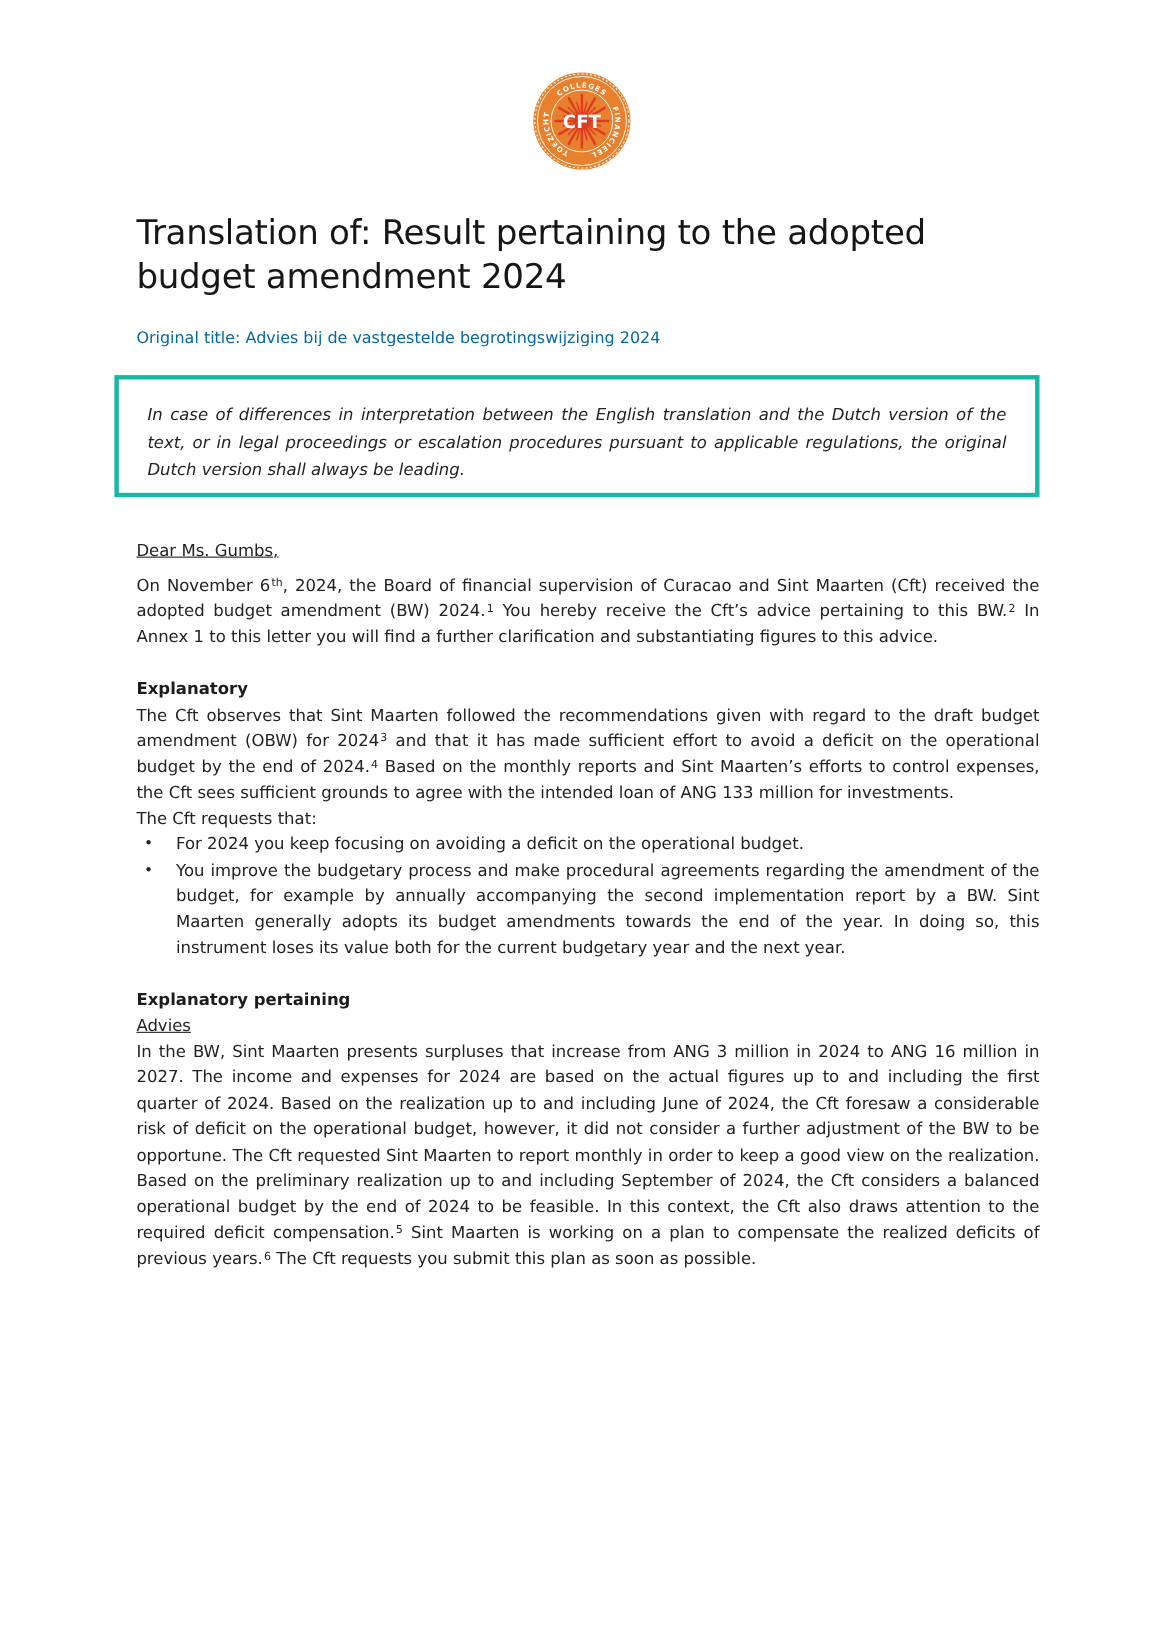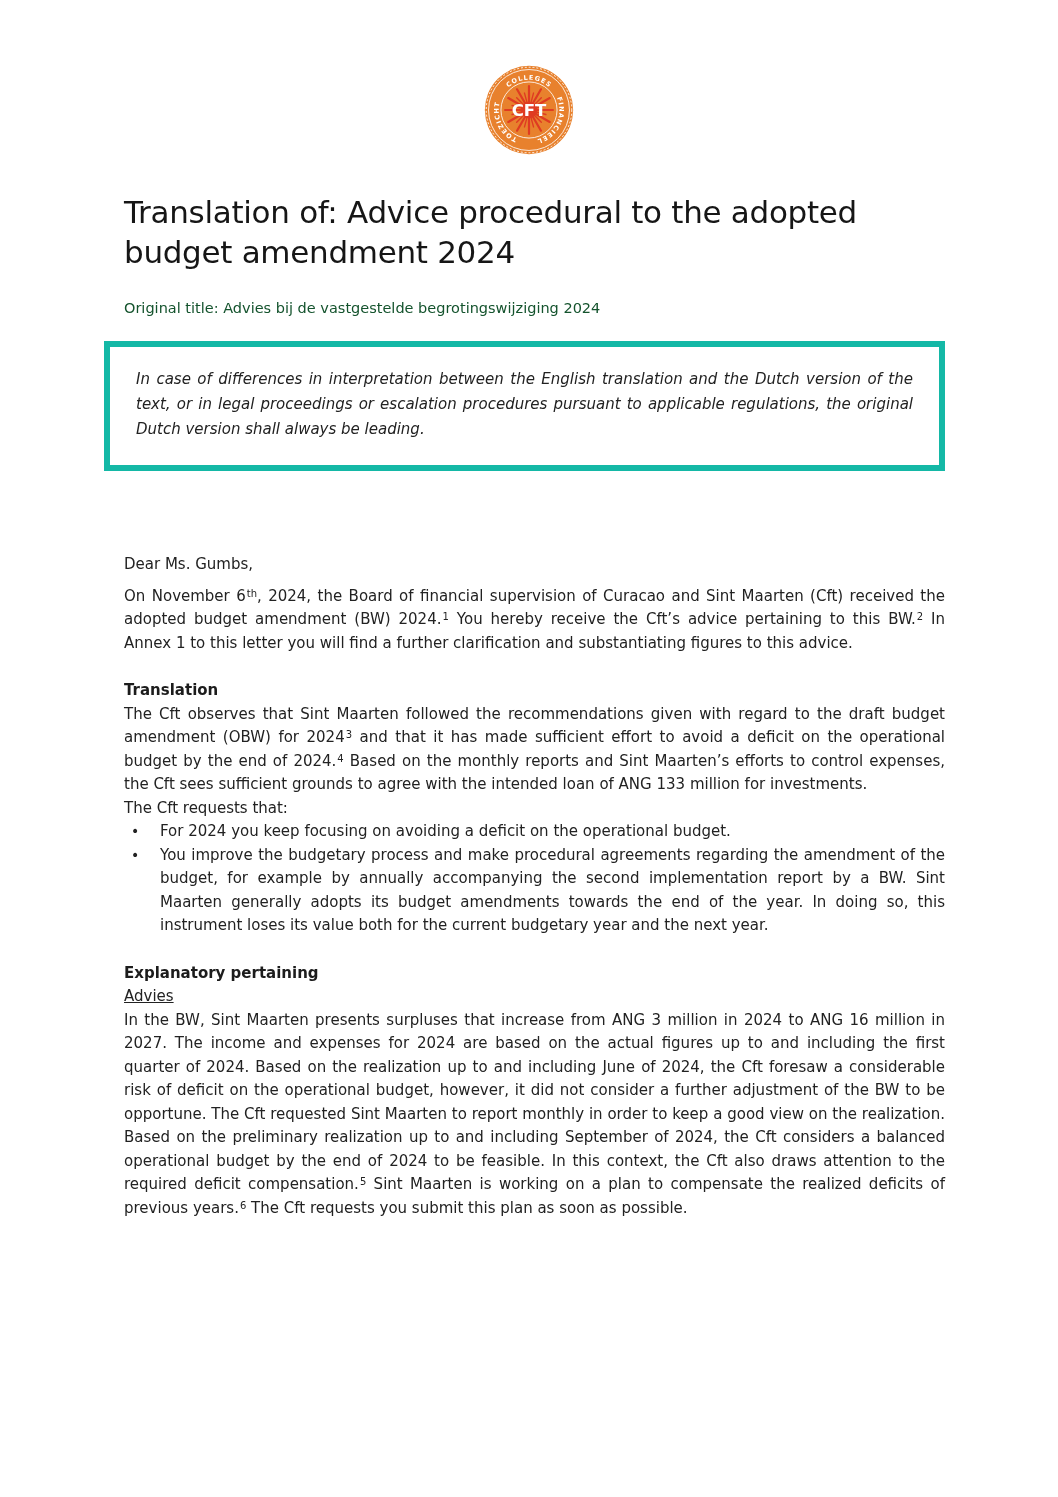--- a/index.html
+++ b/index.html
@@ -26,34 +26,34 @@
     line-height: 40px;
     font-weight: 400;
     letter-spacing: -0.3px;
     color: #161616;
   }
   .page-title span { display: block; }
   .subtitle {
     margin-top: 26px;
     font-size: 14.5px;
     line-height: 21px;
-    color: #14532d;
+    color: #0369a1;
   }
   .disclaimer-box {
     margin-top: 22px;
     margin-left: -20px;
-    border: 6px solid #14b8a6;
-    padding: 20px 26px 23px 26px;
+    border: 4px solid #14b8a6;
+    padding: 20px 26px 8px 26px;
     font-style: italic;
     font-size: 15px;
     line-height: 25px;
     text-align: justify;
     color: #222222;
   }
-  .salutation { margin-top: 82px; font-size: 15px; line-height: 23.5px; }
+  .salutation { margin-top: 37px; font-size: 15px; line-height: 23.5px; text-decoration: underline; }
   p.body-par {
     margin: 8px 0 0 0;
     font-size: 15px;
     line-height: 23.5px;
     text-align: justify;
   }
   .section-heading {
     margin: 24px 0 0 0;
     font-size: 15px;
     line-height: 23.5px;
@@ -135,35 +135,35 @@
         <g transform="rotate(-116 50 50)">
           <text class="ring-word"><textPath href="#arcTop" startOffset="50%" text-anchor="middle">TOEZICHT</textPath></text>
         </g>
       </g>
       <text x="50" y="56.5" text-anchor="middle" font-size="18" font-weight="700" fill="#ffffff" font-family="DejaVu Sans, Liberation Sans, sans-serif">CFT</text>
     </svg>
   </div>
 
   <div class="content">
     <h1 class="page-title">
-      <span>Translation of: Advice procedural to the adopted</span>
+      <span>Translation of: Result pertaining to the adopted</span>
       <span>budget amendment 2024</span>
     </h1>
 
     <div class="subtitle">Original title: Advies bij de vastgestelde begrotingswijziging 2024</div>
 
     <div class="disclaimer-box">
       <span>In case of differences in interpretation between the English translation and the Dutch version of the text, or in legal proceedings or escalation procedures pursuant to applicable regulations, the original Dutch version shall always be leading.</span>
     </div>
 
     <div class="salutation">Dear Ms. Gumbs,</div>
 
     <p class="body-par">On November 6<sup>th</sup>, 2024, the Board of financial supervision of Curacao and Sint Maarten (Cft) received the adopted budget amendment (BW) 2024.<sup>1</sup> You hereby receive the Cft’s advice pertaining to this BW.<sup>2</sup> In Annex 1 to this letter you will find a further clarification and substantiating figures to this advice.</p>
 
-    <div class="section-heading">Translation</div>
+    <div class="section-heading">Explanatory</div>
     <p class="body-par after-heading">The Cft observes that Sint Maarten followed the recommendations given with regard to the draft budget amendment (OBW) for 2024<sup>3</sup> and that it has made sufficient effort to avoid a deficit on the operational budget by the end of 2024.<sup>4</sup> Based on the monthly reports and Sint Maarten’s efforts to control expenses, the Cft sees sufficient grounds to agree with the intended loan of ANG 133 million for investments.</p>
 
     <p class="lead-line">The Cft requests that:</p>
     <div class="bullet-list">
       <div class="bullet-item">
         <span class="bullet-marker">•</span>
         <span class="bullet-text">For 2024 you keep focusing on avoiding a deficit on the operational budget.</span>
       </div>
       <div class="bullet-item">
         <span class="bullet-marker">•</span>

